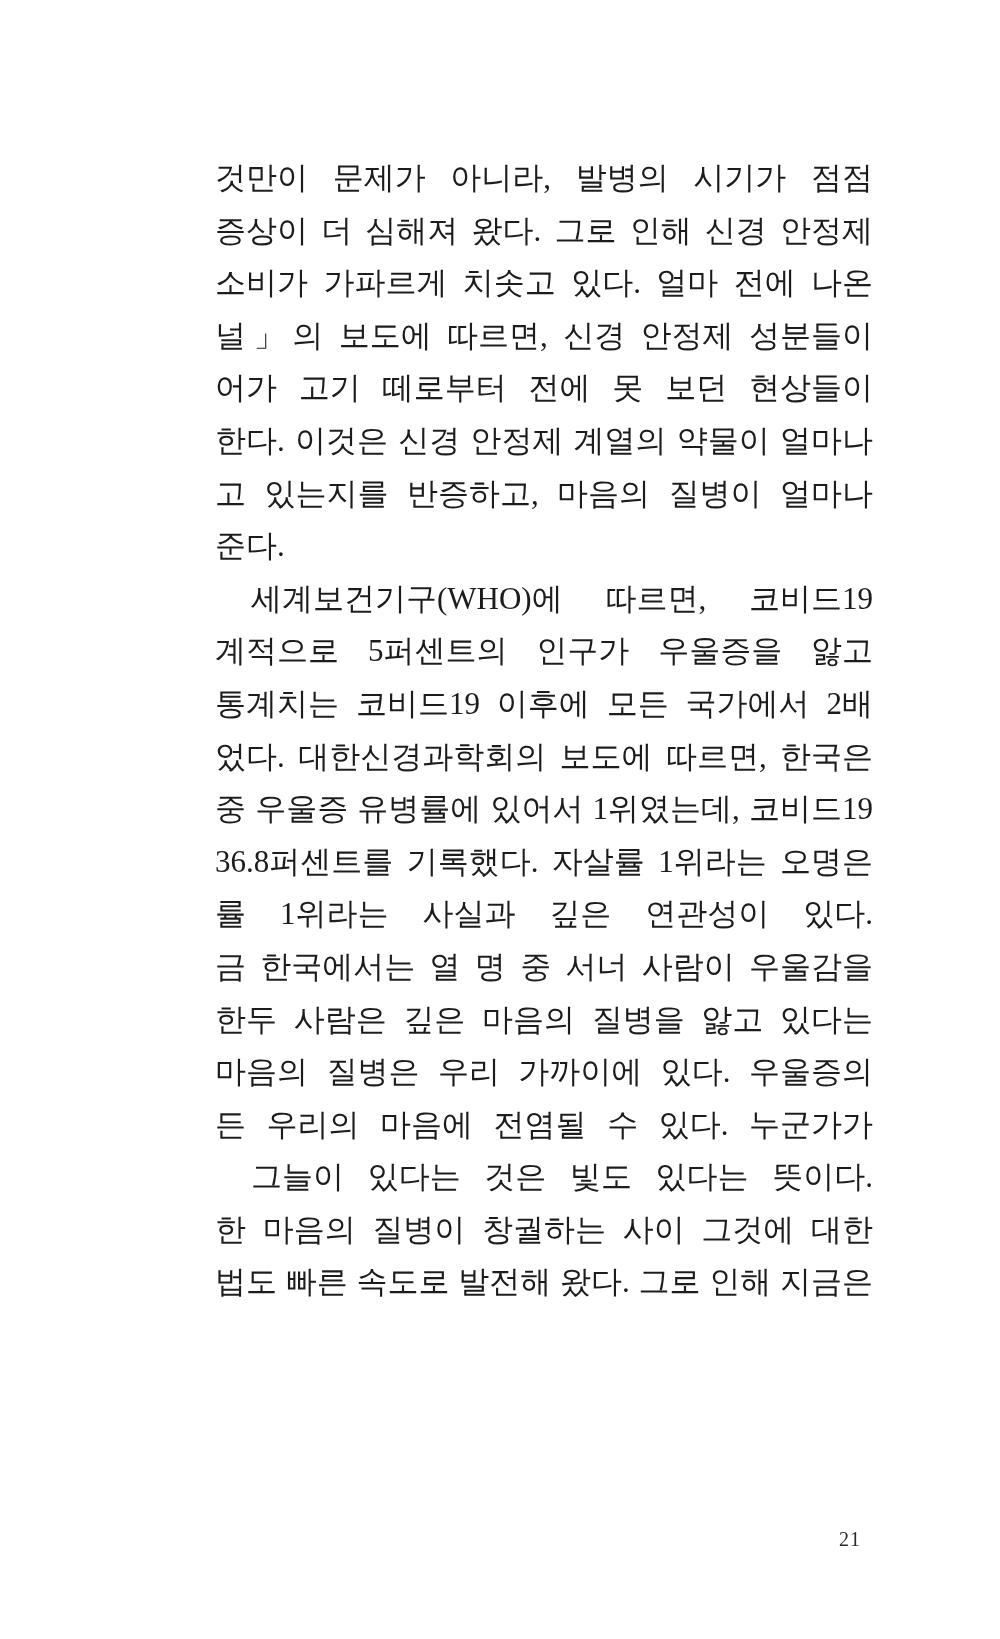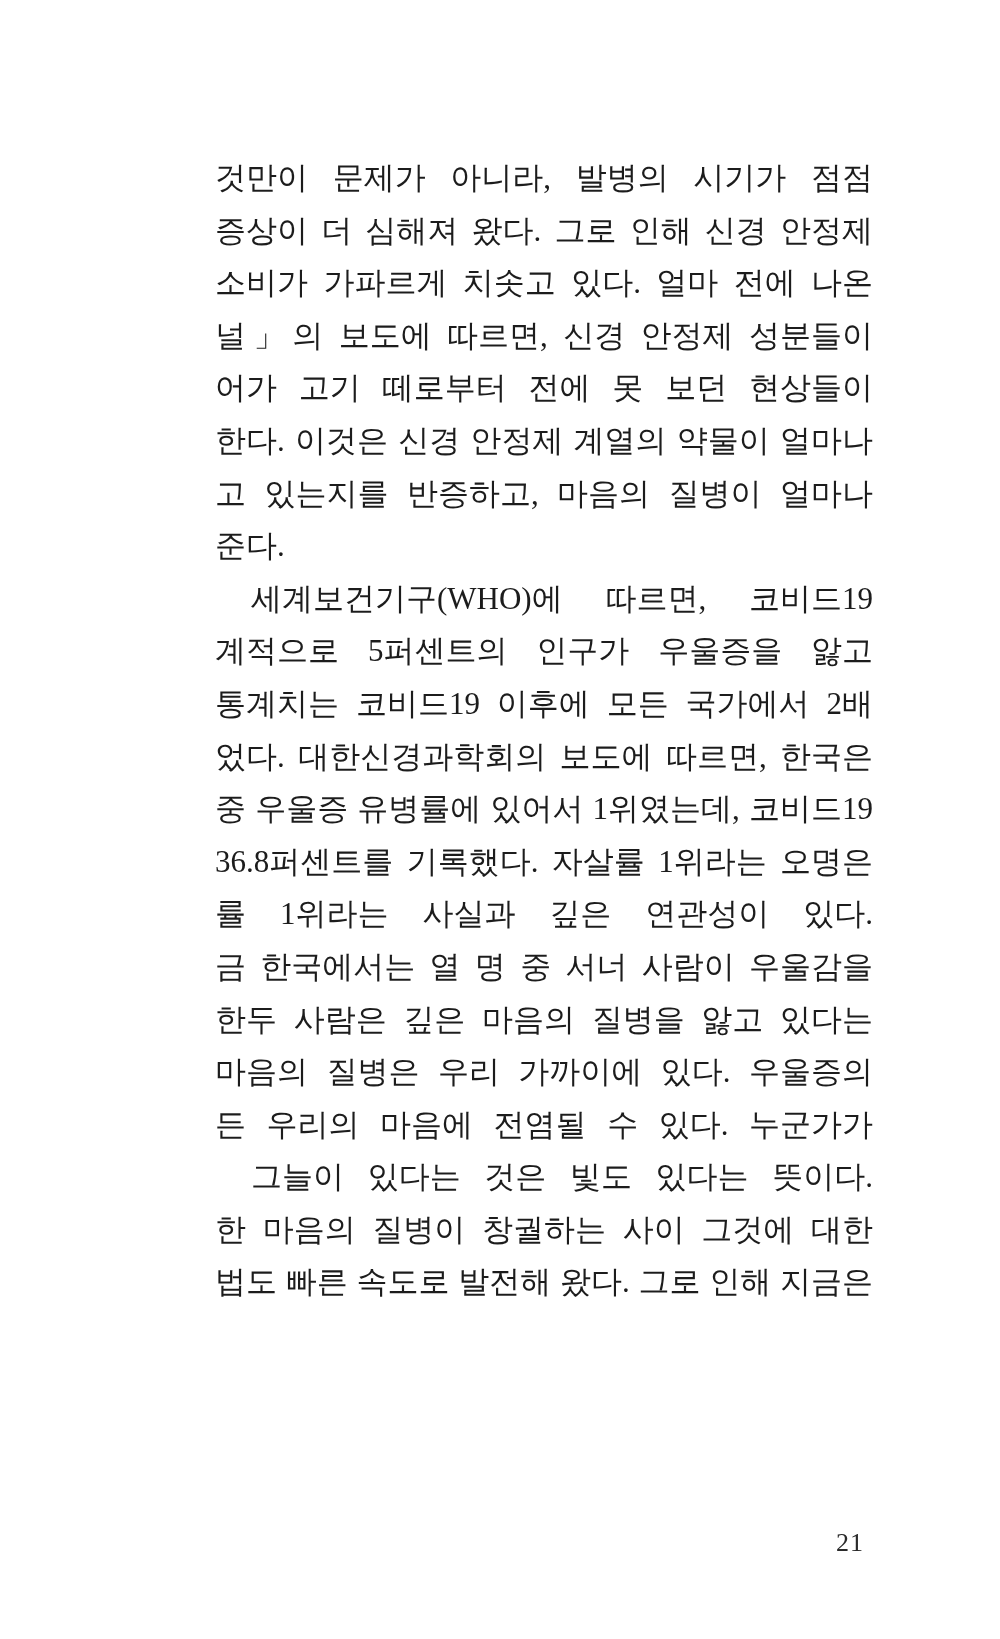--- a/index.html
+++ b/index.html
@@ -42,21 +42,21 @@
   }
   .line.indent {
     text-indent: 36px;
   }
   .page-number {
     position: absolute;
     left: 820px;
     top: 1528px;
     width: 60px;
     text-align: center;
-    font-size: 26px;
+    font-size: 20px;
     color: #2a2a2a;
     letter-spacing: 1px;
   }
 </style>
 </head>
 <body>
 
 <div class="book-page">
 
   <div class="text-block">

